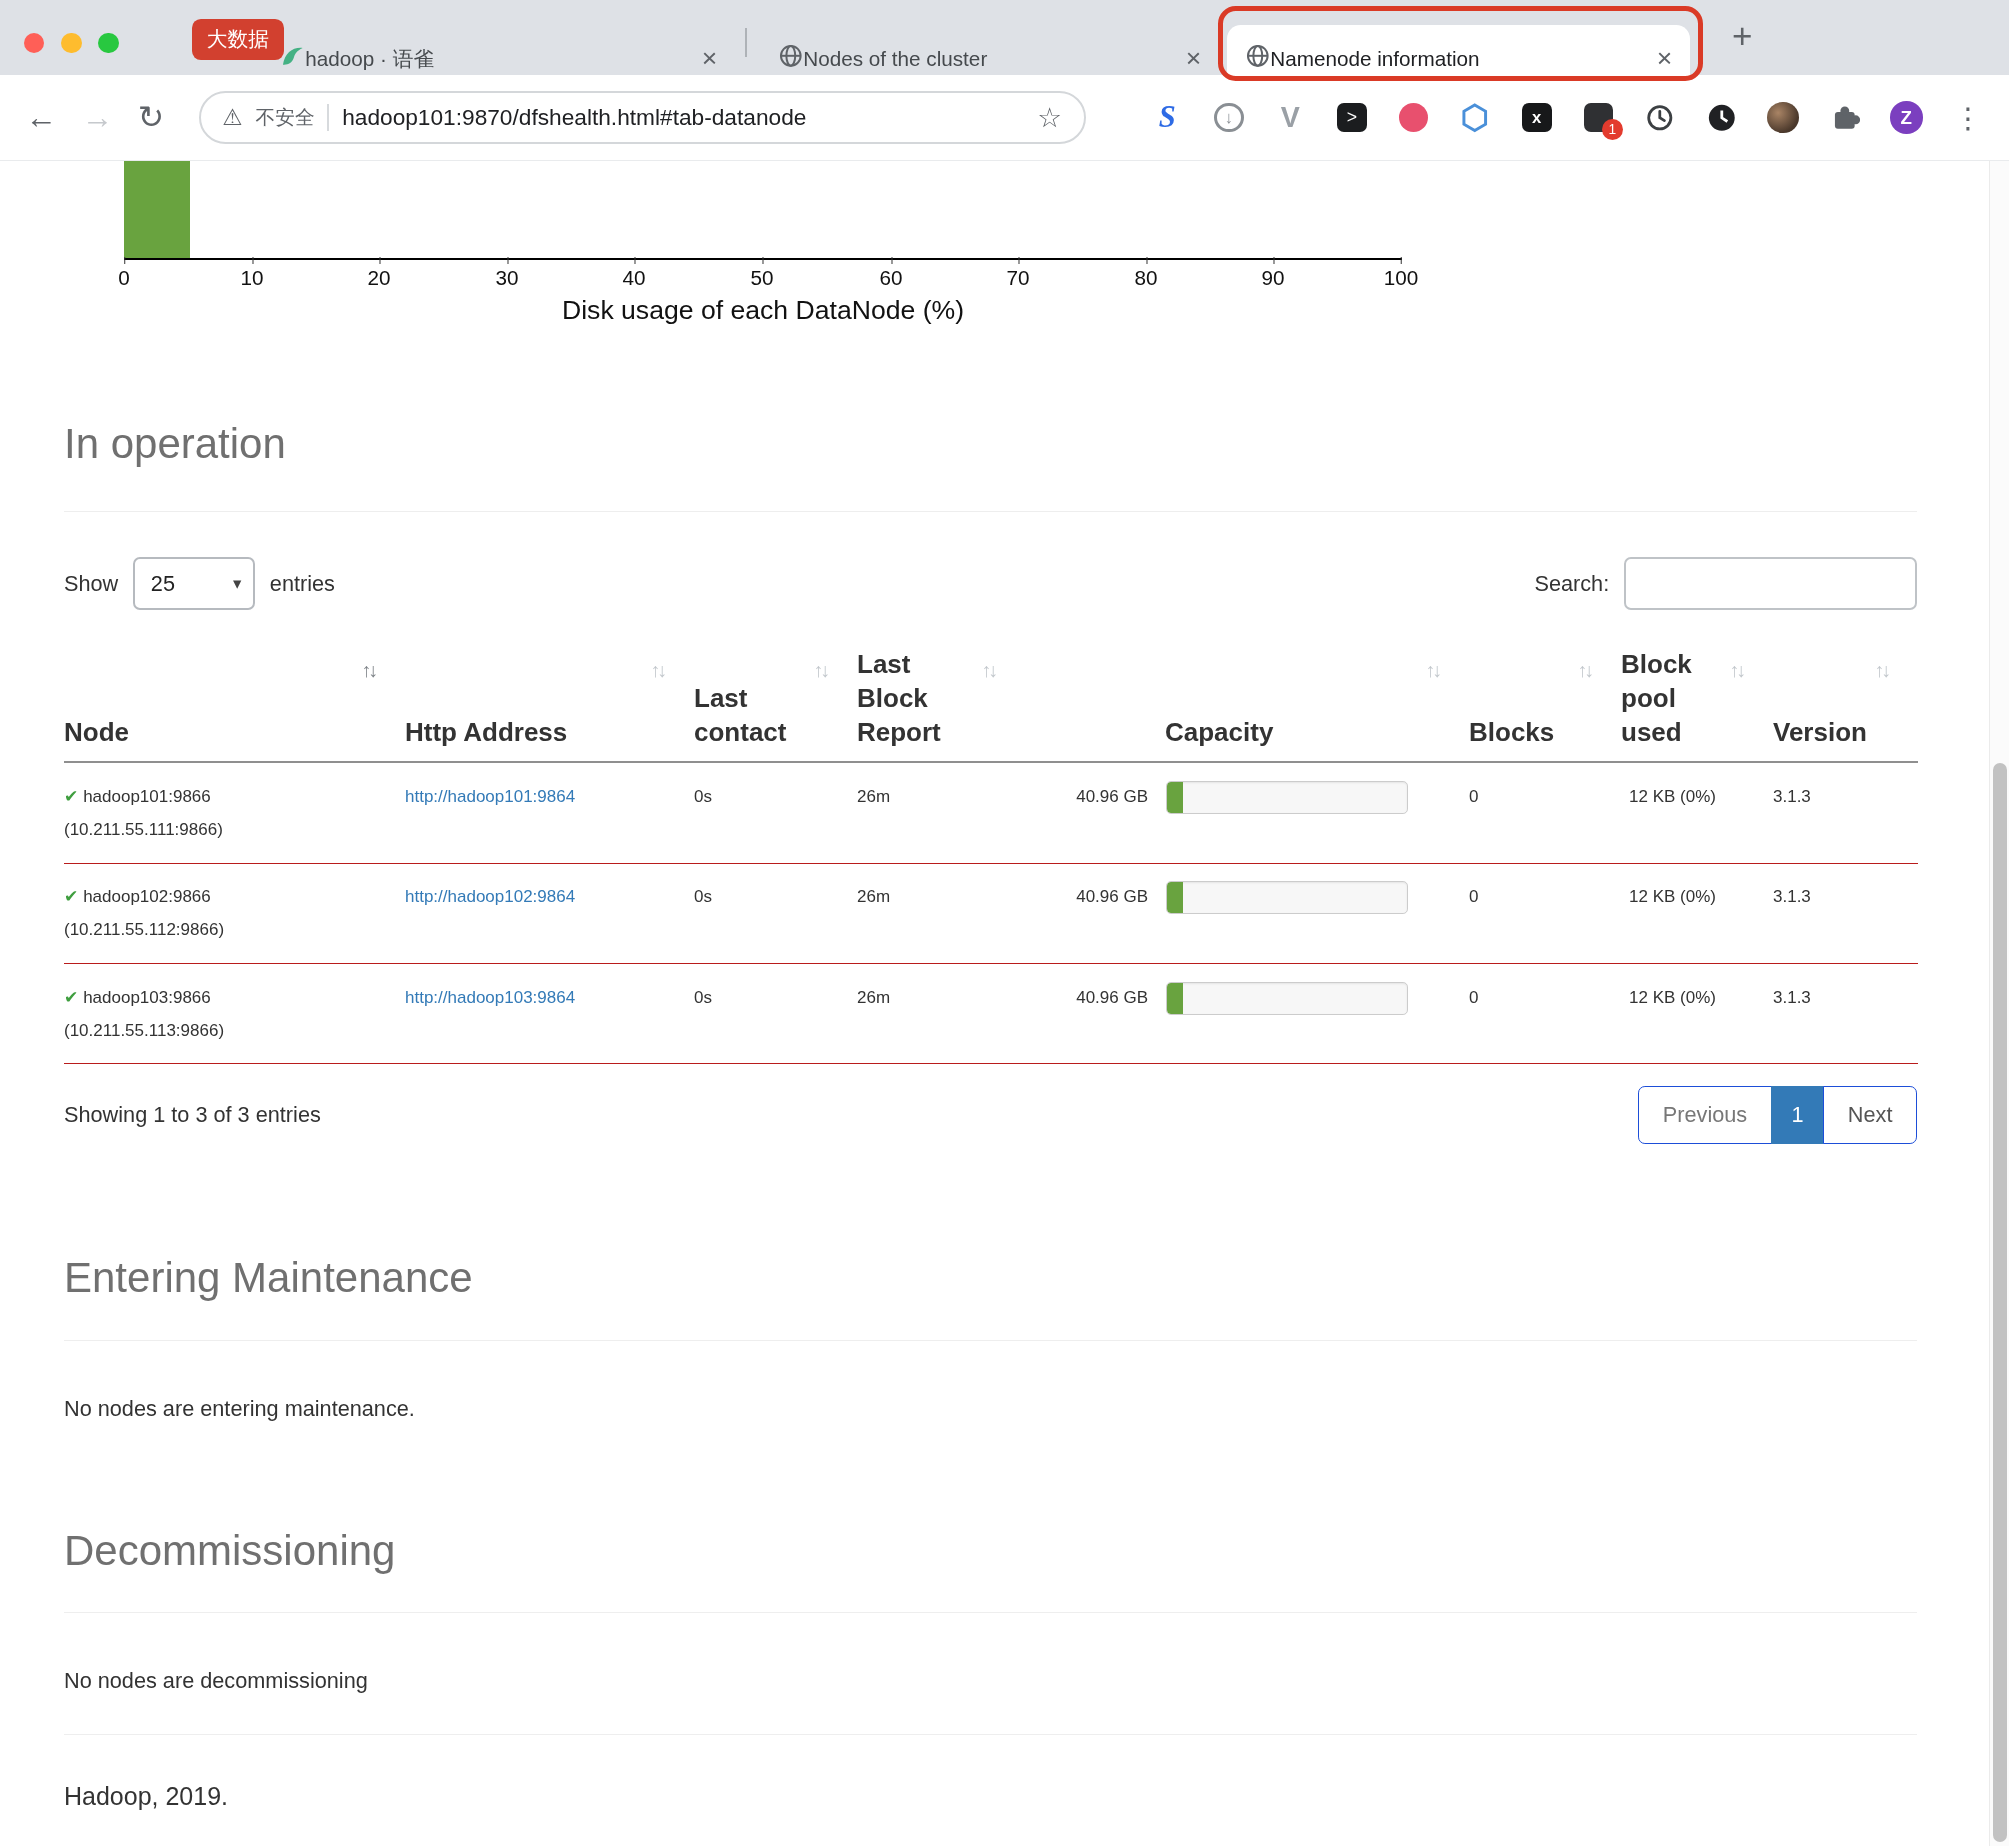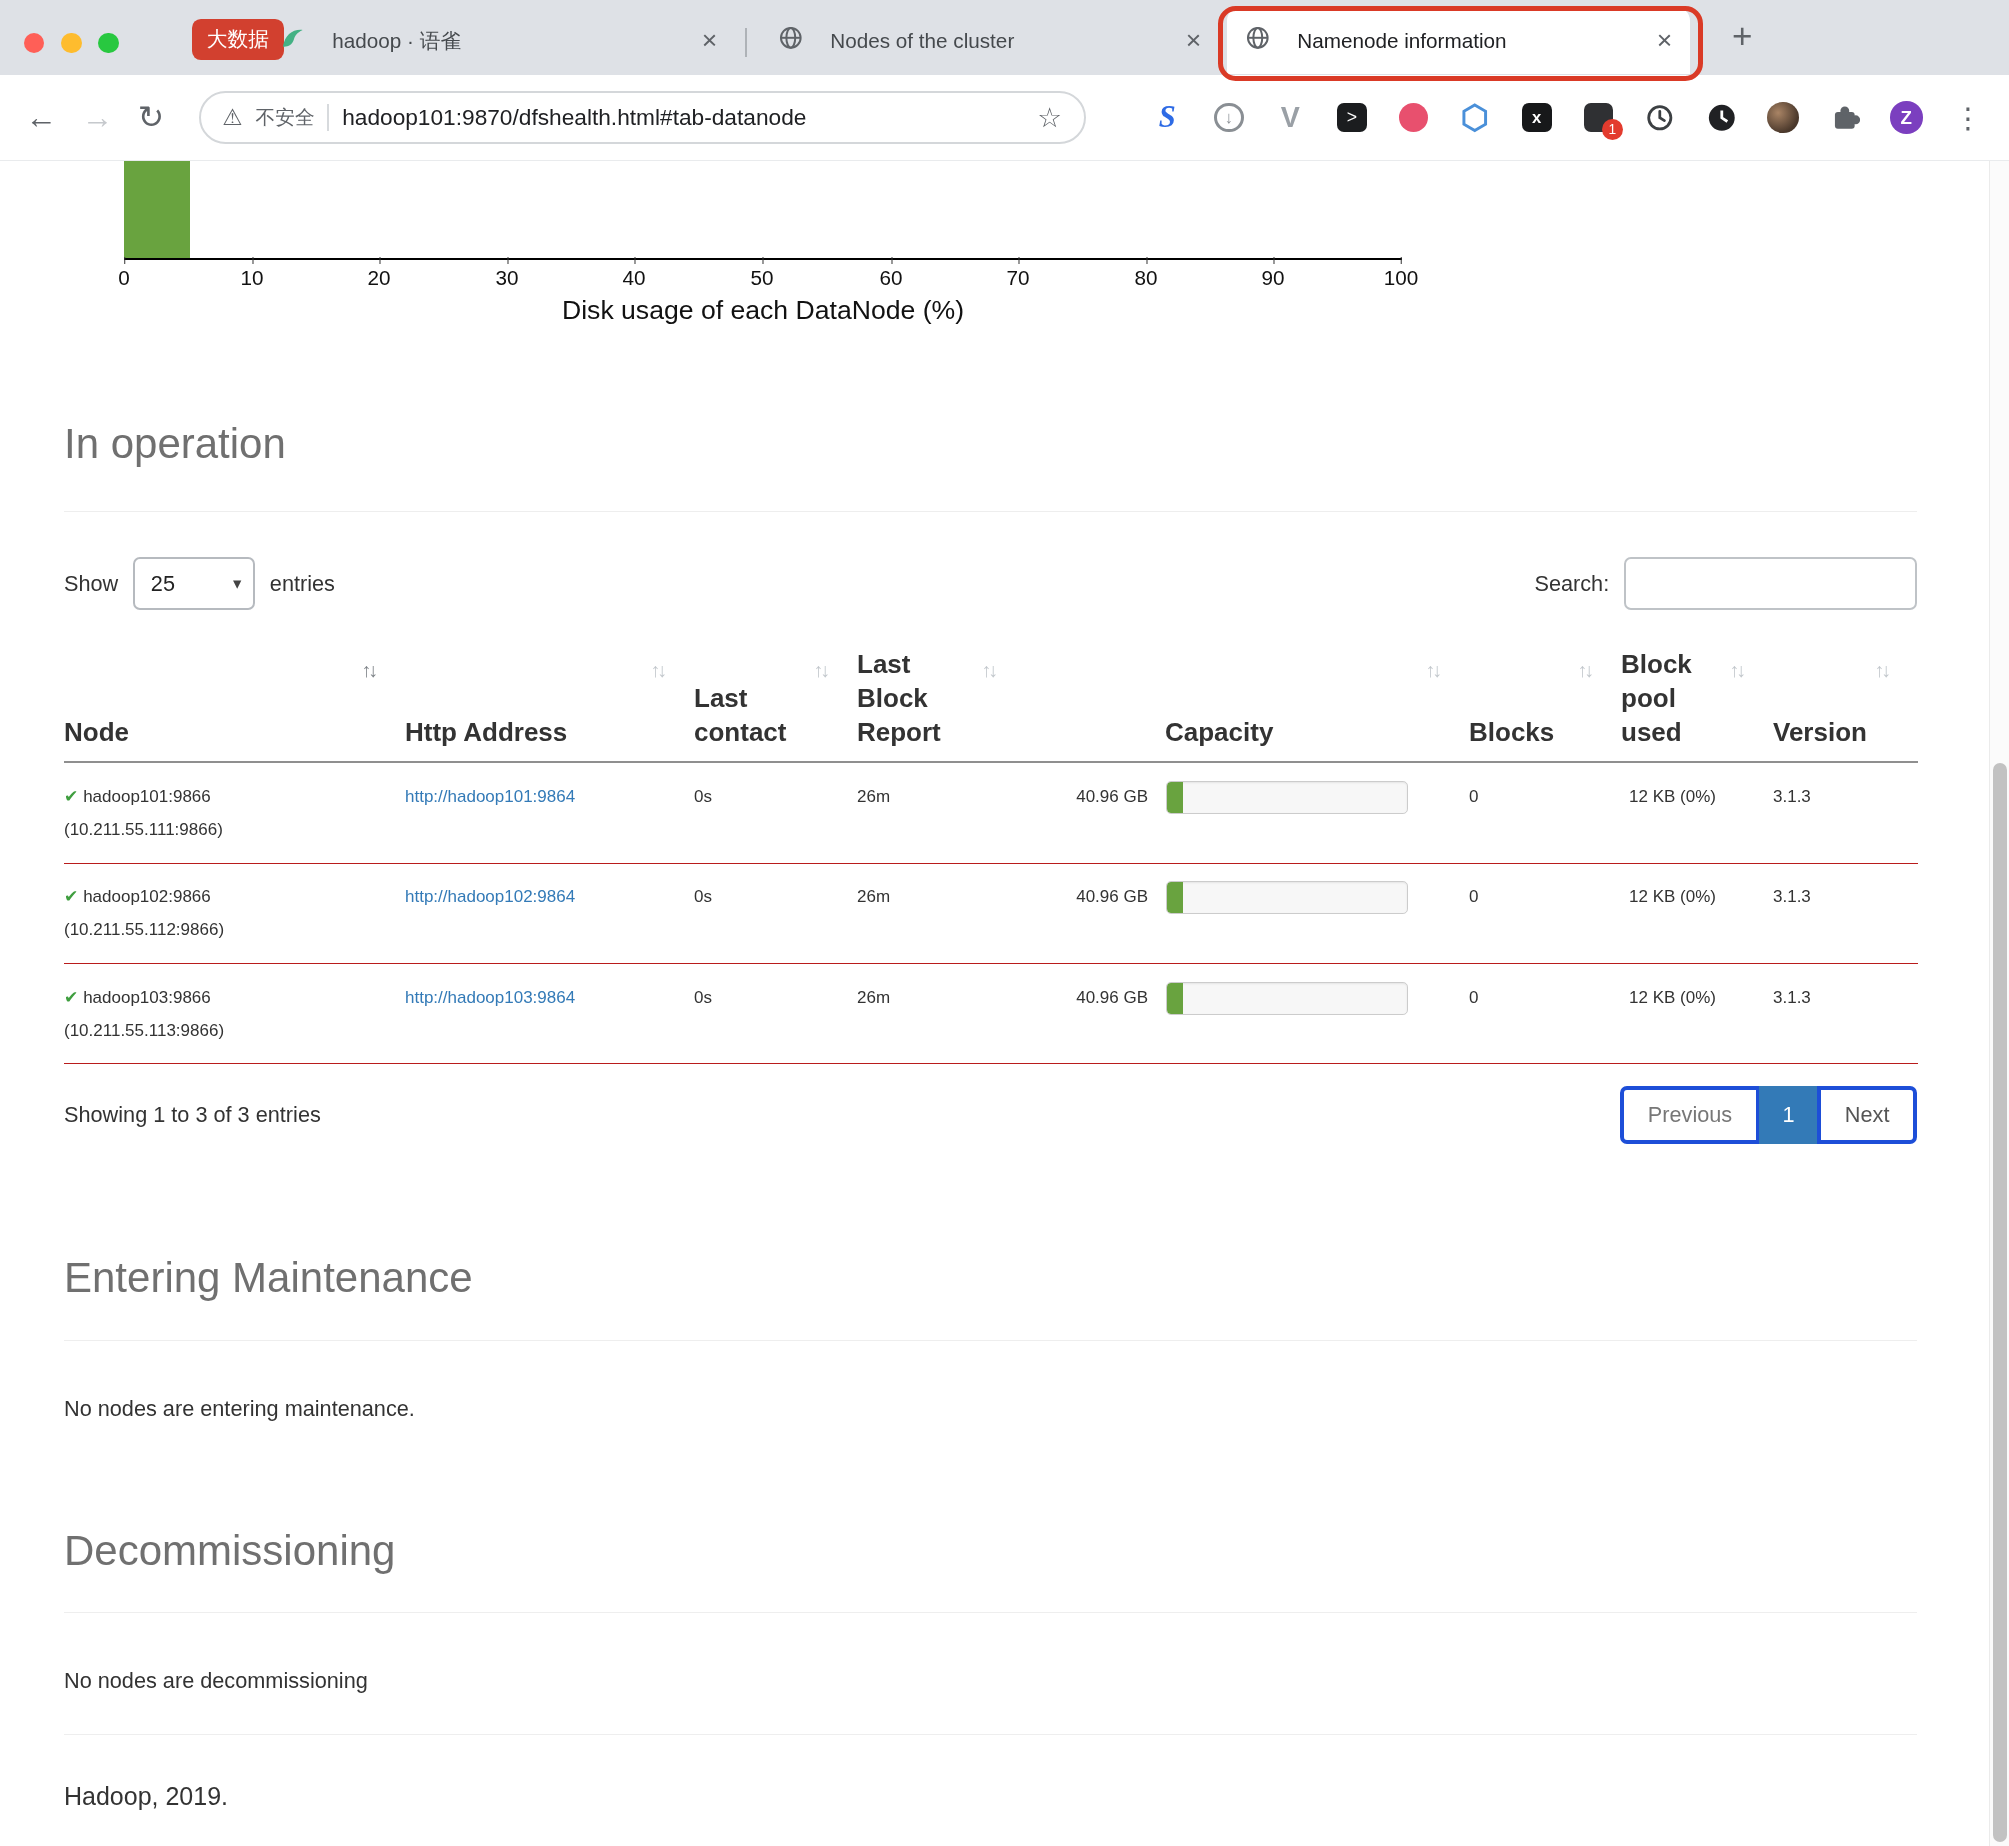--- a/index.html
+++ b/index.html
@@ -7,21 +7,21 @@
   .browser{position:relative;width:2010px;height:1846px;overflow:hidden;background:#22c55e;
     font-family:"Liberation Sans","DejaVu Sans",sans-serif;}
 
   
   .tabstrip{position:relative;height:75px;background:#dee1e6;}
   .traffic{position:absolute;left:23.6px;top:32.5px;display:flex;gap:16.7px;}
   .light{width:20.7px;height:20.7px;border-radius:50%;}
   .light.red{background:#ff5f57}.light.yellow{background:#febc2e}.light.green{background:#28c840}
   .group-chip{position:absolute;left:192px;top:18.7px;height:41px;padding:0 14.8px;background:#d2402f;
     color:#fff;font-size:20.7px;border-radius:8.9px;display:flex;align-items:center;}
-  .tab{position:absolute;top:7px;height:67px;display:flex;align-items:center;padding:0 17.7px;gap:27px;
+  .tab{position:absolute;top:25px;height:67px;display:flex;align-items:center;padding:0 17.7px;gap:0;
     font-size:20.7px;color:#45494d;justify-content:space-between;}
   .tab .ttl{flex:1;white-space:nowrap;overflow:hidden;}
   .tab1{left:262px;width:473px;}
   .tab2{left:760px;width:459px;}
   .tab3{left:1227px;width:463px;background:#fff;border-radius:13.8px 13.8px 0 0;color:#202124;}
   .tab-divider{position:absolute;left:745px;top:27.6px;width:2px;height:29.6px;background:#aeb2b7;}
   .close{font-size:26.6px;color:#5f6368;line-height:1;}
   .newtab{position:absolute;left:1732px;top:15.8px;font-size:35px;color:#5f6368;}
   .annotation{position:absolute;left:1218px;top:5.9px;width:485px;height:75px;border:5.9px solid #da3a26;
     border-radius:17.7px;pointer-events:none;z-index:6;}
@@ -95,21 +95,21 @@
   .cap-cell{display:flex;align-items:flex-start;}
   .cap-text{width:123px;text-align:right;margin-right:17.7px;}
   .cap-bar{display:block;width:242px;height:33px;border:1px solid #ccc;border-radius:4.9px;background:#f7f7f7;
     box-shadow:inset 0 1px 2px rgba(0,0,0,.08);overflow:hidden;margin-top:1px;}
   .cap-fill{display:block;height:100%;background:#69a33f;border-radius:3.9px 0 0 3.9px;}
   .bpu span{display:inline-block;max-width:87px;margin-left:8px;}
 
   .table-footer{margin:21.7px 93px 0 64px;display:flex;justify-content:space-between;align-items:center;}
   .showing{font-size:21.7px;color:#333;}
   .pager{display:flex;}
-  .pbtn{height:58px;display:flex;align-items:center;padding:0 23.6px;border:4px solid #1d4ed8;background:#fff;
+  .pbtn{height:58px;display:flex;align-items:center;padding:0 23.6px;border:1px solid #1d4ed8;background:#fff;
     font-size:21.7px;color:#777;cursor:pointer;}
   .pbtn.prev{border-radius:6.9px 0 0 6.9px;}
   .pbtn.pnum{background:#337ab7;border-color:#337ab7;color:#fff;padding:0 19.7px;margin-left:-1px;}
   .pbtn.next{border-radius:0 6.9px 6.9px 0;color:#555;margin-left:-1px;}
 
   p.empty{margin:55px 64px 0;font-size:21.7px;color:#333;}
   p.copyright{margin:47px 64px 0;font-size:25px;color:#333;}
 
   .scrollbar{position:absolute;top:161px;right:0;bottom:0;width:20.7px;background:#fbfbfb;border-left:1px solid #ebebeb;}
   .thumb{position:absolute;left:3px;right:3px;top:602px;bottom:3.9px;background:#c2c2c2;border-radius:8.9px;}

